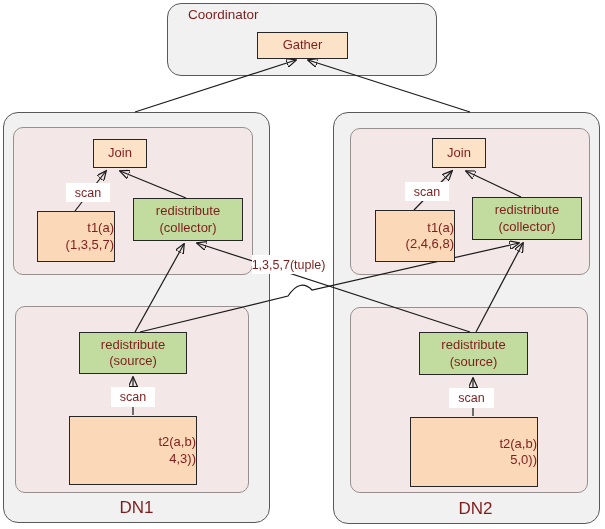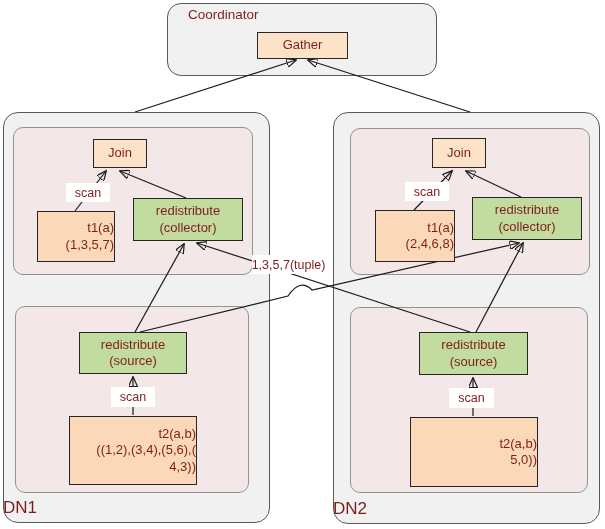--- a/index.html
+++ b/index.html
@@ -3,21 +3,21 @@
 <meta charset="utf-8">
 <style>
   html,body{margin:0;padding:0;background:#fff;}
   #stage{position:relative;width:605px;height:529px;background:#fff;overflow:hidden;
          font-family:Liberation Sans, sans-serif;color:#7f1d1d;}
   .panel{position:absolute;background:var(--panel-gray,#f1f1f1);
          border:1.4px solid #595959;border-radius:15px;z-index:1;box-sizing:border-box;}
   .inner{position:absolute;background:var(--panel-pink,#f3e7e7);
          border:1px solid #979090;border-radius:10px;z-index:2;box-sizing:border-box;}
   .panel-title{position:absolute;z-index:4;font-size:13.5px;}
-  .dn-title{position:absolute;z-index:4;font-size:17px;text-align:left;}
+  .dn-title{position:absolute;z-index:4;font-size:17px;text-align:center;}
   svg.edges{position:absolute;left:0;top:0;z-index:3;}
   svg.edges path{fill:none;stroke:var(--line,#1a1a1a);stroke-width:1.2px;}
   .node{position:absolute;z-index:4;display:flex;flex-direction:column;align-items:center;
         justify-content:center;text-align:center;border:1.3px solid #262626;
         font-size:13px;line-height:16.5px;box-sizing:border-box;}
   .peach-light{background:var(--peach-light,#fce3c8);}
   .peach{background:var(--peach,#fad8b8);align-items:flex-end;}
   .green{background:var(--green,#c2db9e);}
   .wlabel{position:absolute;z-index:4;background:#ffffff;display:flex;align-items:center;
           justify-content:center;font-size:12.5px;}
@@ -31,21 +31,21 @@
   <div class="panel-title" style="left:188px;top:7px;">Coordinator</div>
 
   <div class="panel" style="left:3px;top:112px;width:267px;height:411px;"></div>
   <div class="inner" style="left:13px;top:127px;width:240px;height:148px;"></div>
   <div class="inner" style="left:15px;top:306px;width:234px;height:187px;"></div>
   <div class="dn-title" style="left:3px;top:498px;width:267px;">DN1</div>
 
   <div class="panel" style="left:333px;top:112px;width:267px;height:412px;"></div>
   <div class="inner" style="left:350px;top:128px;width:240px;height:147px;"></div>
   <div class="inner" style="left:350px;top:307px;width:238px;height:186px;"></div>
-  <div class="dn-title" style="left:333px;top:499px;width:253px;">DN2</div>
+  <div class="dn-title" style="left:349px;top:499px;width:253px;">DN2</div>
 
   <svg class="edges" width="605" height="529">
     <defs>
       <marker id="ah" markerUnits="userSpaceOnUse" markerWidth="11" markerHeight="9" refX="9.5" refY="4.5" orient="auto">
         <path d="M0,0 L10,4.5 L0,9 Z" fill="#1a1a1a" stroke="none"></path>
       </marker>
     </defs>
     <path d="M135,112 L296,60" marker-end="url(#ah)"></path>
     <path d="M470,112 L308,60" marker-end="url(#ah)"></path>
 
@@ -83,21 +83,20 @@
   </div>
   <div class="node green" style="left:79px;top:332px;width:108px;height:42px;">
     <span>redistribute</span>
     <span>(source)</span>
   </div>
   <div class="wlabel" style="left:111px;top:387px;width:44px;height:20px;">
     <span>scan</span>
   </div>
   <div class="node peach" style="left:69px;top:416px;width:128px;height:69px;">
     <span>t2(a,b)</span>
-    <span>((1,2),(3,4),(5,6),(</span>
     <span>4,3))</span>
   </div>
 
   <div class="node peach-light" style="left:432px;top:138px;width:54px;height:30px;">
     <span>Join</span>
   </div>
   <div class="wlabel" style="left:405px;top:182px;width:44px;height:19px;">
     <span>scan</span>
   </div>
   <div class="node peach" style="left:375px;top:210px;width:80px;height:52px;">

